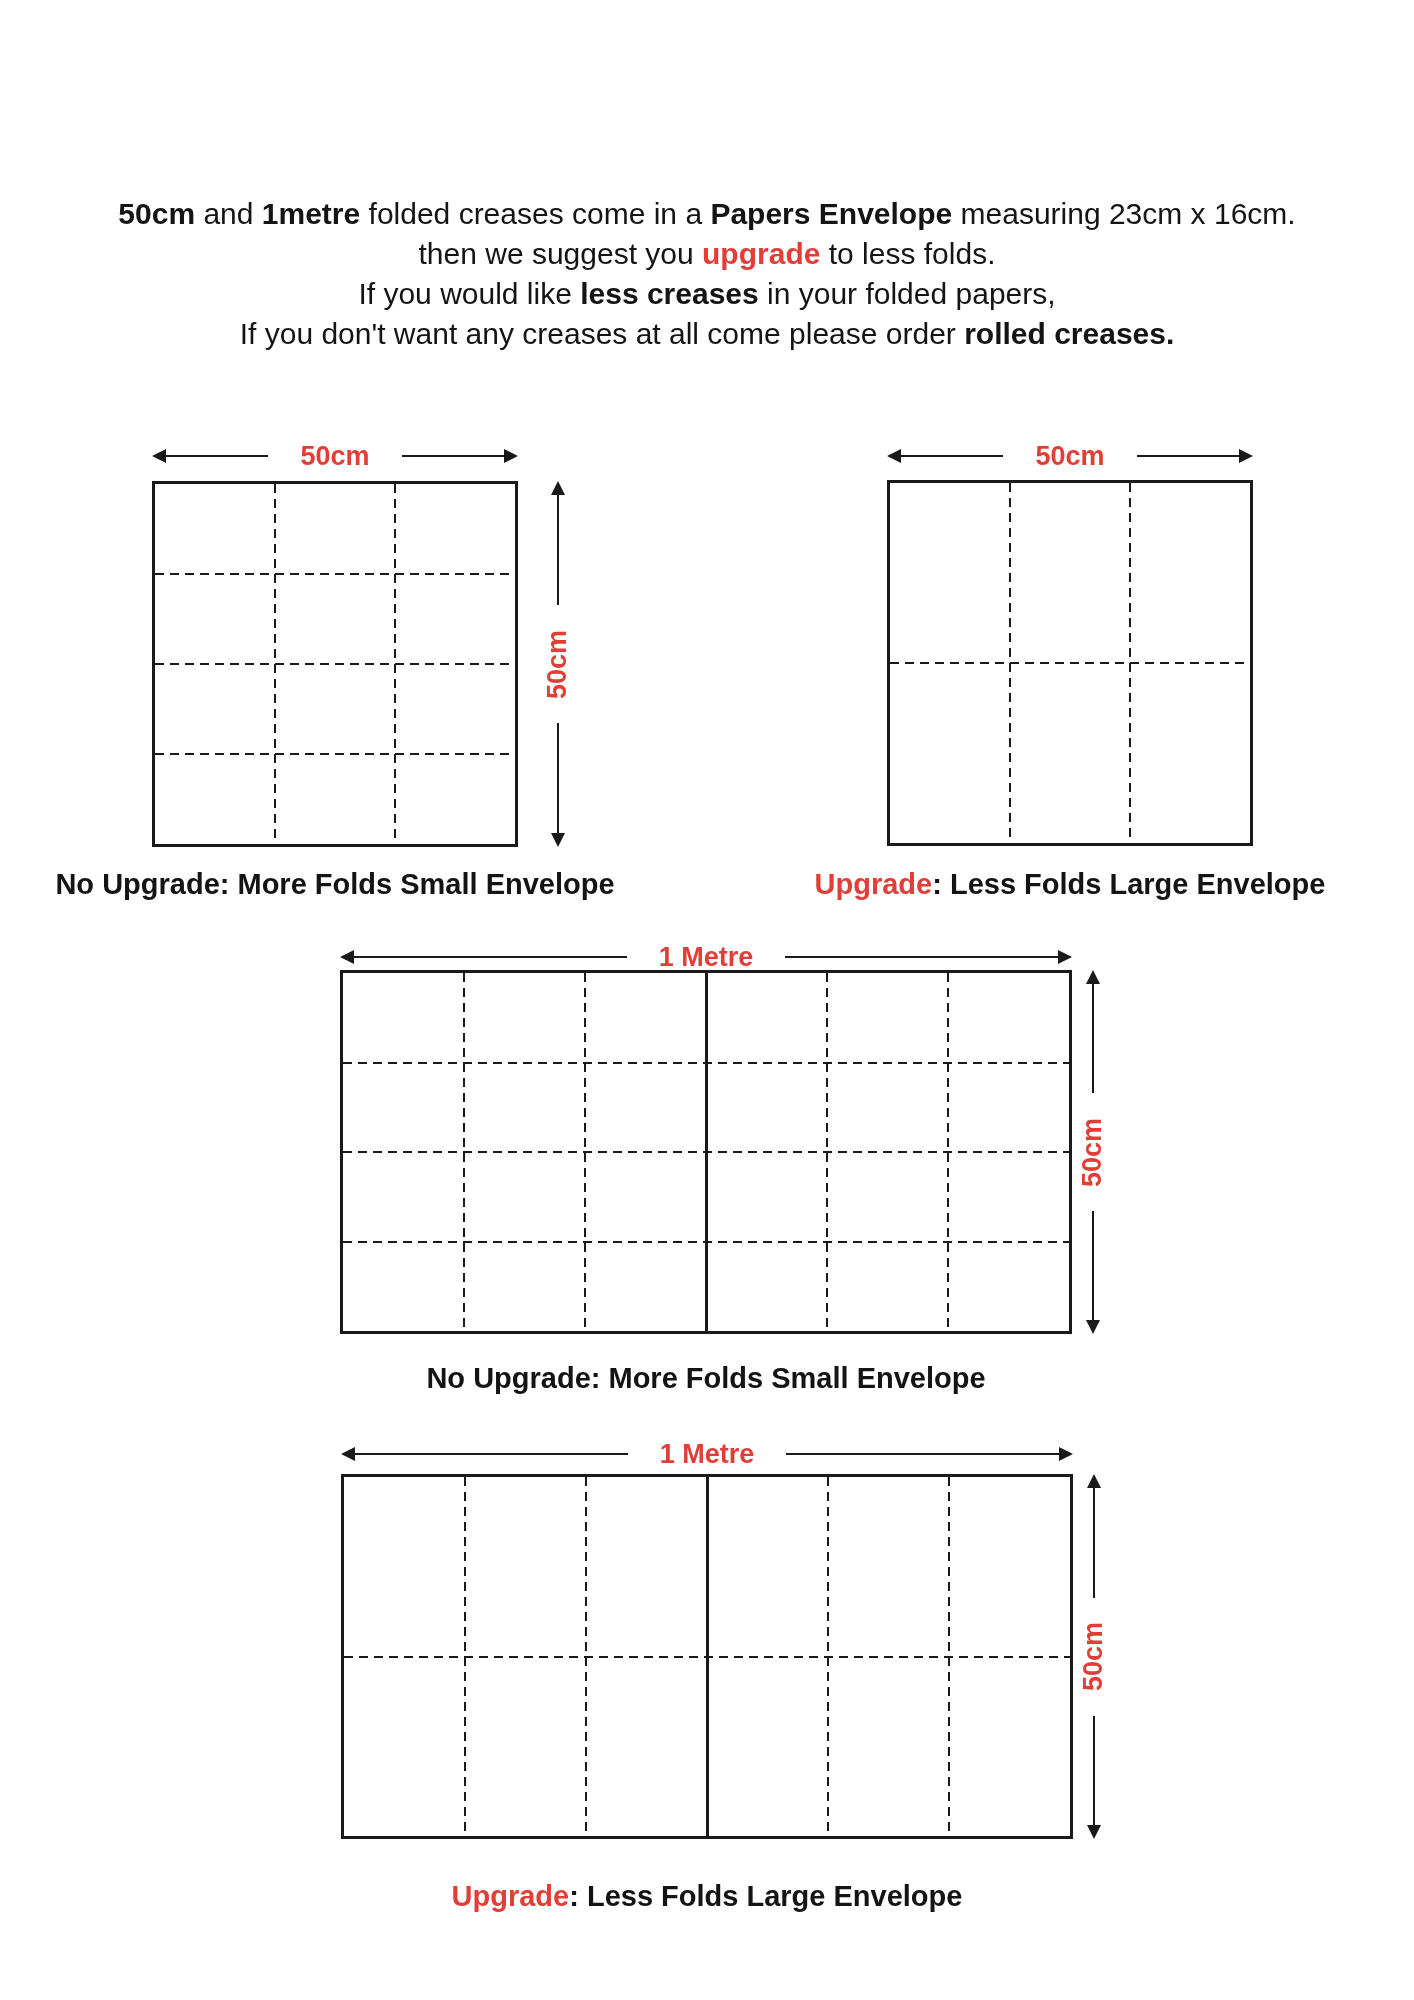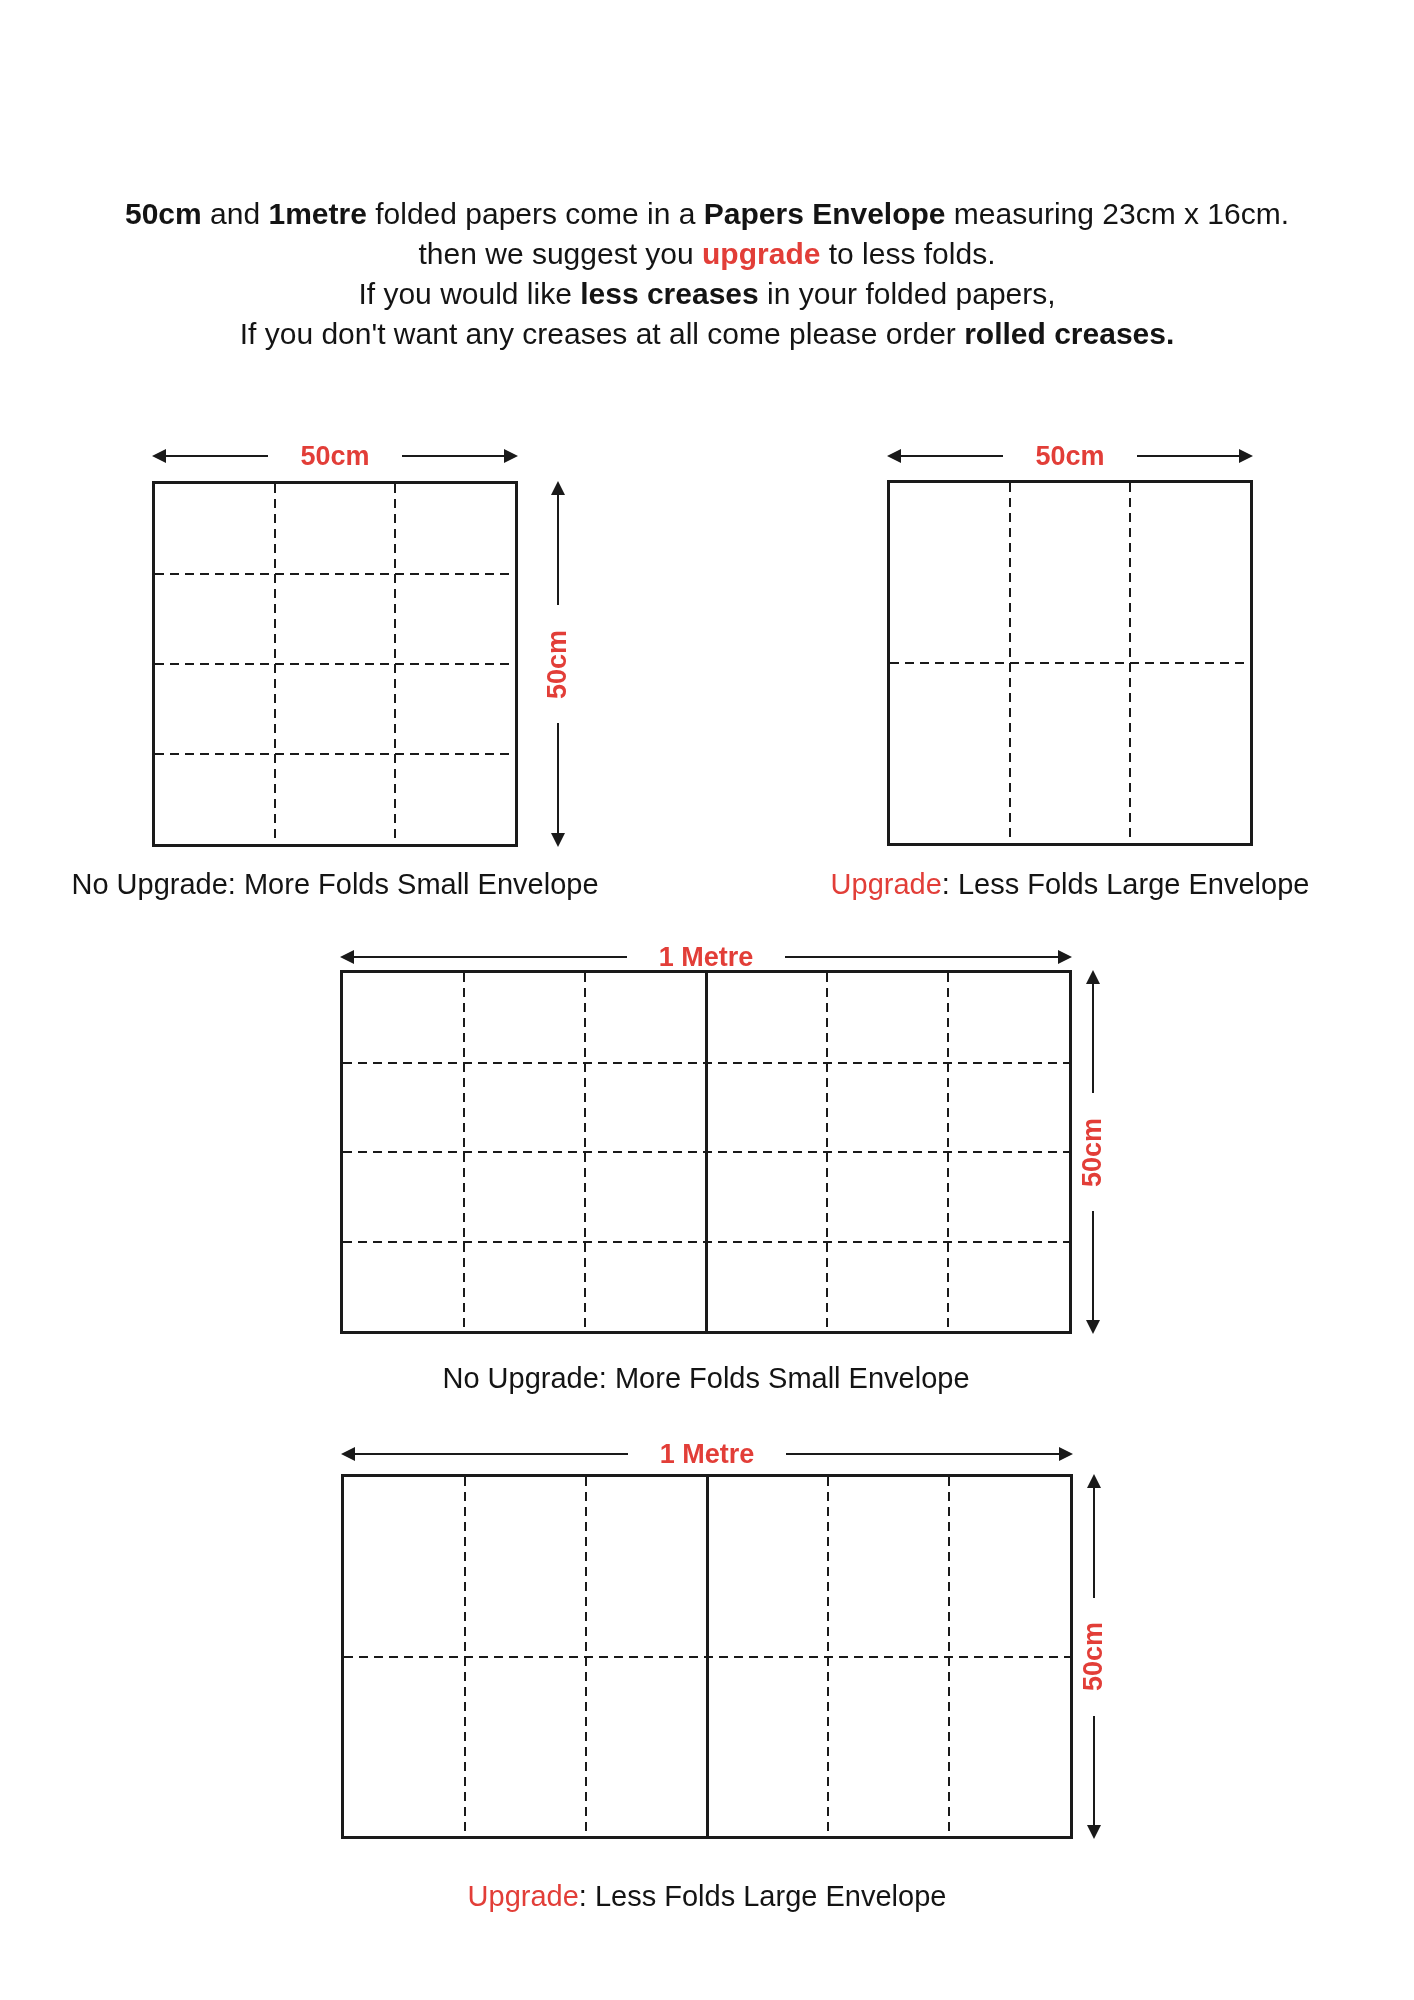--- a/index.html
+++ b/index.html
@@ -55,21 +55,21 @@
   .ah.up{border-left:7px solid transparent;border-right:7px solid transparent;border-bottom:14px solid #1a1a1a;}
   .ah.down{border-left:7px solid transparent;border-right:7px solid transparent;border-top:14px solid #1a1a1a;}
   .v-arrow{position:absolute;display:flex;flex-direction:column;align-items:center;width:26px;}
   .vline{flex:1;width:2.5px;background:#1a1a1a;}
   .vlabel-box{flex:none;height:118px;width:26px;display:flex;align-items:center;justify-content:center;}
   .vlabel{transform:rotate(-90deg);font-weight:bold;font-size:27px;color:var(--red);white-space:nowrap;}
 
   .caption{
     position:absolute;width:640px;
     text-align:center;
-    font-size:29px;line-height:36px;font-weight:normal;
+    font-size:29px;line-height:36px;font-weight:bold;
     white-space:nowrap;
   }
   .caption .red{color:var(--red);}
 
   
   .d1-h{left:152px;top:443px;width:366px;}
   .d1-p{left:152px;top:481px;width:366px;height:366px;}
   .d1-v{left:545px;top:481px;height:366px;}
   .d1-c{left:15px;top:866px;}
   
@@ -87,21 +87,21 @@
   .d4-v{left:1081px;top:1474px;height:365px;}
   .d4-c{left:387px;top:1878px;}
 </style>
 </head>
 <body>
 
 <div class="page">
 
 
   <div class="intro">
-    <p><span class="b">50cm</span><span> and </span><span class="b">1metre</span><span> folded papers come in a </span><span class="b">Papers Envelope</span><span> measuring 23cm x 16cm.</span></p>
+    <p><span class="b">50cm</span><span> and </span><span class="b">1metre</span><span> folded creases come in a </span><span class="b">Papers Envelope</span><span> measuring 23cm x 16cm.</span></p>
     <p><span>then we suggest you </span><span class="b red">upgrade</span><span> to less folds.</span></p>
     <p><span>If you would like </span><span class="b">less creases</span><span> in your folded papers,</span></p>
     <p><span>If you don't want any creases at all come please order </span><span class="b">rolled creases.</span></p>
   </div>
 
   <div class="h-arrow d1-h">
     <span class="ah left"></span>
       <span class="hline"></span>
     <span class="hlabel">50cm</span>
     <span class="hline"></span>

